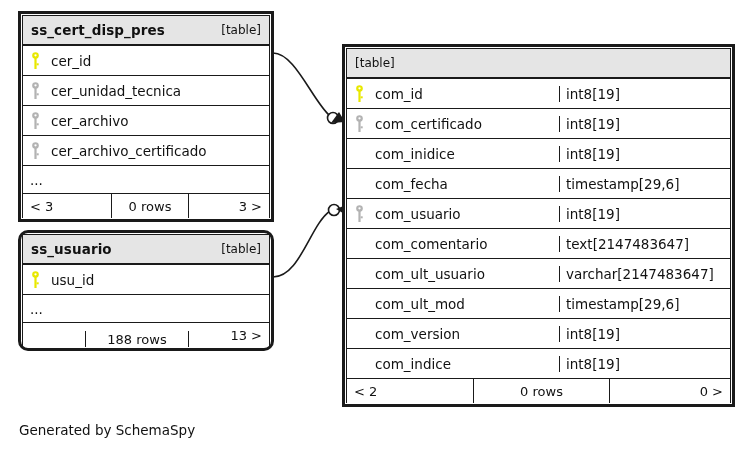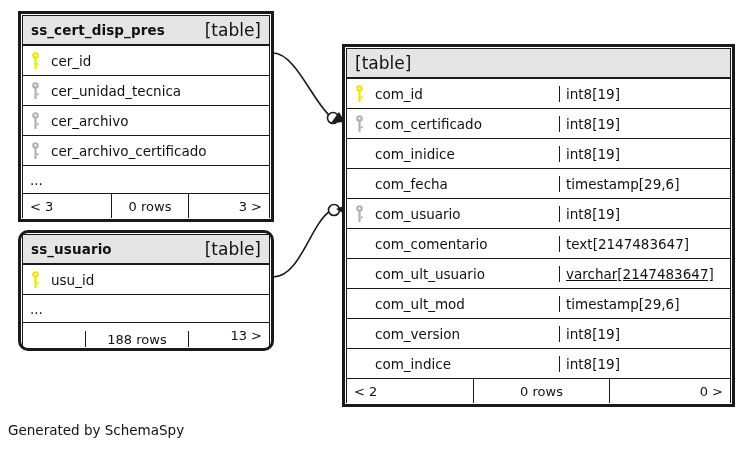--- a/index.html
+++ b/index.html
@@ -48,21 +48,21 @@
   }
   .hdr .tname {
     font-weight: bold;
     font-size: 13.5px;
     color: #111111;
     letter-spacing: 0.1px;
     flex: 1 1 auto;
     white-space: nowrap;
   }
   .hdr .ttag {
-    font-size: 17px;
+    font-size: 12px;
     color: #111111;
     flex: 0 0 auto;
     white-space: nowrap;
     text-align: right;
   }
   .col-row {
     height: 30px;
     align-items: center;
   }
   .col-name {
@@ -332,21 +332,21 @@
         <span>com_comentario</span>
       </div>
       <div class="col-type" style="flex:0 0 171px;">text[2147483647]</div>
     </div>
 
     <div class="row col-row">
       <div class="col-name">
         <span class="keyslot"></span>
         <span>com_ult_usuario</span>
       </div>
-      <div class="col-type" style="flex:0 0 171px;text-decoration:underline;">varchar[2147483647]</div>
+      <div class="col-type" style="flex:0 0 171px;">varchar[2147483647]</div>
     </div>
 
     <div class="row col-row">
       <div class="col-name">
         <span class="keyslot"></span>
         <span>com_ult_mod</span>
       </div>
       <div class="col-type" style="flex:0 0 171px;">timestamp[29,6]</div>
     </div>
 
@@ -367,13 +367,13 @@
     </div>
 
     <div class="row footer-row">
       <div class="fcell" style="flex:0 0 126px;">&lt; 2</div>
       <div class="fcell mid" style="flex:1 1 auto;">0 rows</div>
       <div class="fcell right" style="flex:0 0 120px;">0 &gt;</div>
     </div>
   </div>
 </div>
 
-<div class="caption" style="left:8px; top:422px;">Generated by SchemaSpy</div>
+<div class="caption" style="left:19px; top:422px;">Generated by SchemaSpy</div>
 
 </body></html>

